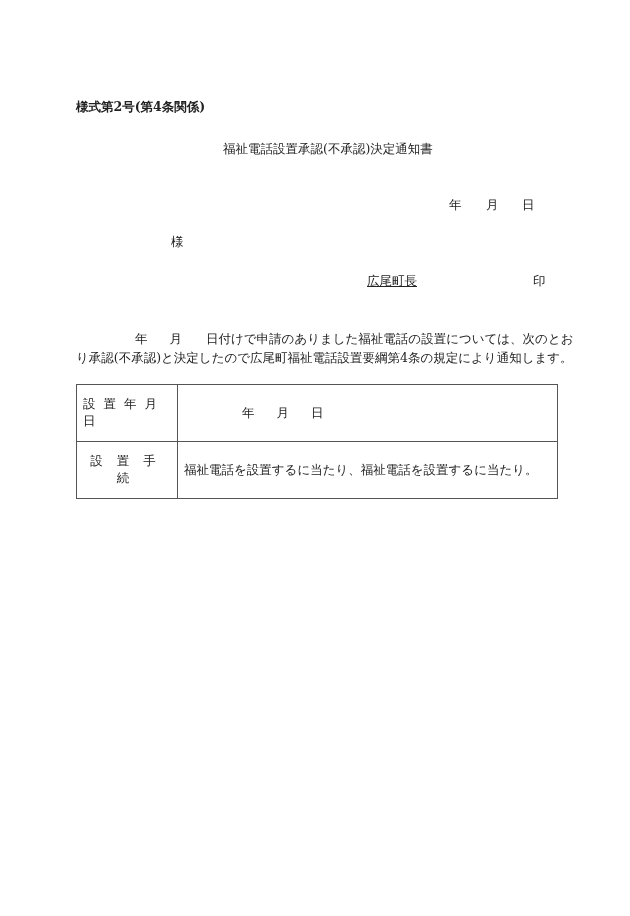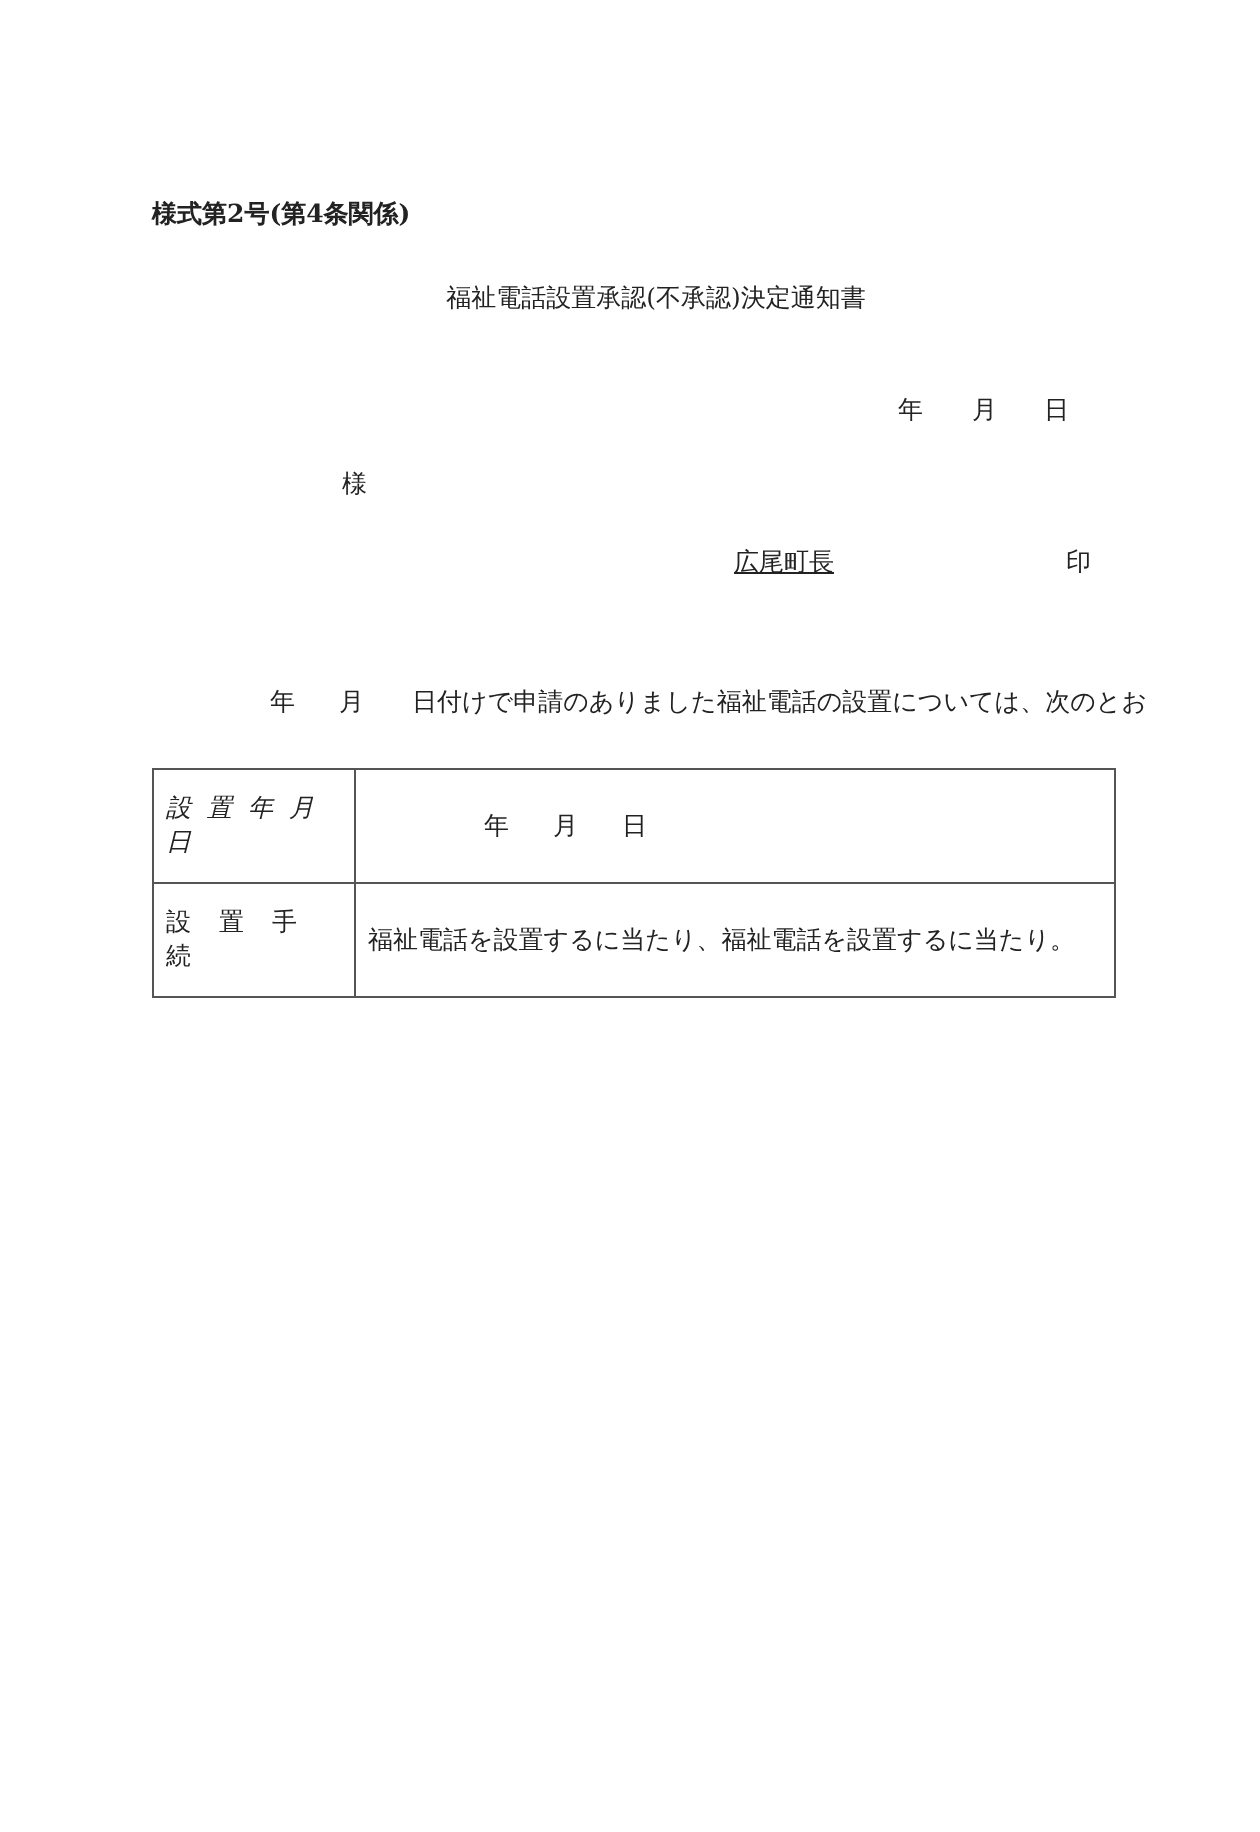--- a/index.html
+++ b/index.html
@@ -11,35 +11,35 @@
     .abs { position: absolute; white-space: nowrap; line-height: 16px; }
     .form-no { left: 76px; top: 99px; font-weight: bold; }
     .title { left: 0; width: 626px; top: 141px; text-align: center; padding-left: 30px; box-sizing: border-box; }
     .date-y { left: 449px; top: 197px; }
     .date-m { left: 486px; top: 197px; }
     .date-d { left: 522px; top: 197px; }
     .sama { left: 171px; top: 234px; }
     .mayor { left: 367px; top: 273px; text-decoration: underline; }
     .seal { left: 533px; top: 273px; }
     .para { left: 76px; top: 329px; width: 484px; white-space: normal; line-height: 19px; }
-    .para .line { display: block; white-space: nowrap; margin-top: 12px; }
+    .para .line { display: block; white-space: nowrap; }
     .para .blank1 { display: inline-block; width: 59px; }
     .para .blank2 { display: inline-block; width: 22px; }
     .para .blank3 { display: inline-block; width: 24px; }
 
     table.info {
       position: absolute; left: 76px; top: 384px; width: 482px;
       border-collapse: collapse; table-layout: fixed;
     }
     table.info td {
       border: 1px solid #555555; height: 56px; padding: 0; vertical-align: middle;
       font-size: 12.5px;
     }
     table.info td.label { width: 94px; padding-left: 6px; letter-spacing: 3px; }
-    table.info td.label.spread { letter-spacing: 14px; }
+    table.info td.label.spread { letter-spacing: 14px; text-align: center; }
     table.info td.value { padding-left: 6px; }
     .dateval span { display: inline-block; }
     .dateval .gap0 { width: 58px; }
     .dateval .gap { width: 22px; }
   </style>
 </head>
 <body>
 
 <div>
   <div class="abs form-no">様式第2号(第4条関係)</div>
@@ -49,26 +49,27 @@
   <div class="abs date-m">月</div>
   <div class="abs date-d">日</div>
 
   <div class="abs sama">様</div>
 
   <div class="abs mayor">広尾町長</div>
   <div class="abs seal">印</div>
 
   <div class="abs para">
     <span class="line"><span class="blank1"></span><span>年</span><span class="blank2"></span><span>月</span><span class="blank3"></span><span>日付けで申請のありました福祉電話の設置については、次のとお</span></span>
+    <span class="line">り承認(不承認)と決定したので広尾町福祉電話設置要綱第4条の規定により通知します。</span>
   </div>
 
   <table class="info">
     <tbody>
     <tr>
-      <td class="label" style="letter-spacing:8px;font-style:italic;">設置年月日</td>
+      <td class="label" style="letter-spacing:8px;">設置年月日</td>
       <td class="value dateval">
         <span class="gap0"></span><span>年</span><span class="gap"></span><span>月</span><span class="gap"></span><span>日</span>
       </td>
     </tr>
     <tr>
       <td class="label spread">設置手続</td>
       <td class="value">福祉電話を設置するに当たり、福祉電話を設置するに当たり。</td>
     </tr>
   </tbody>
     </table>

